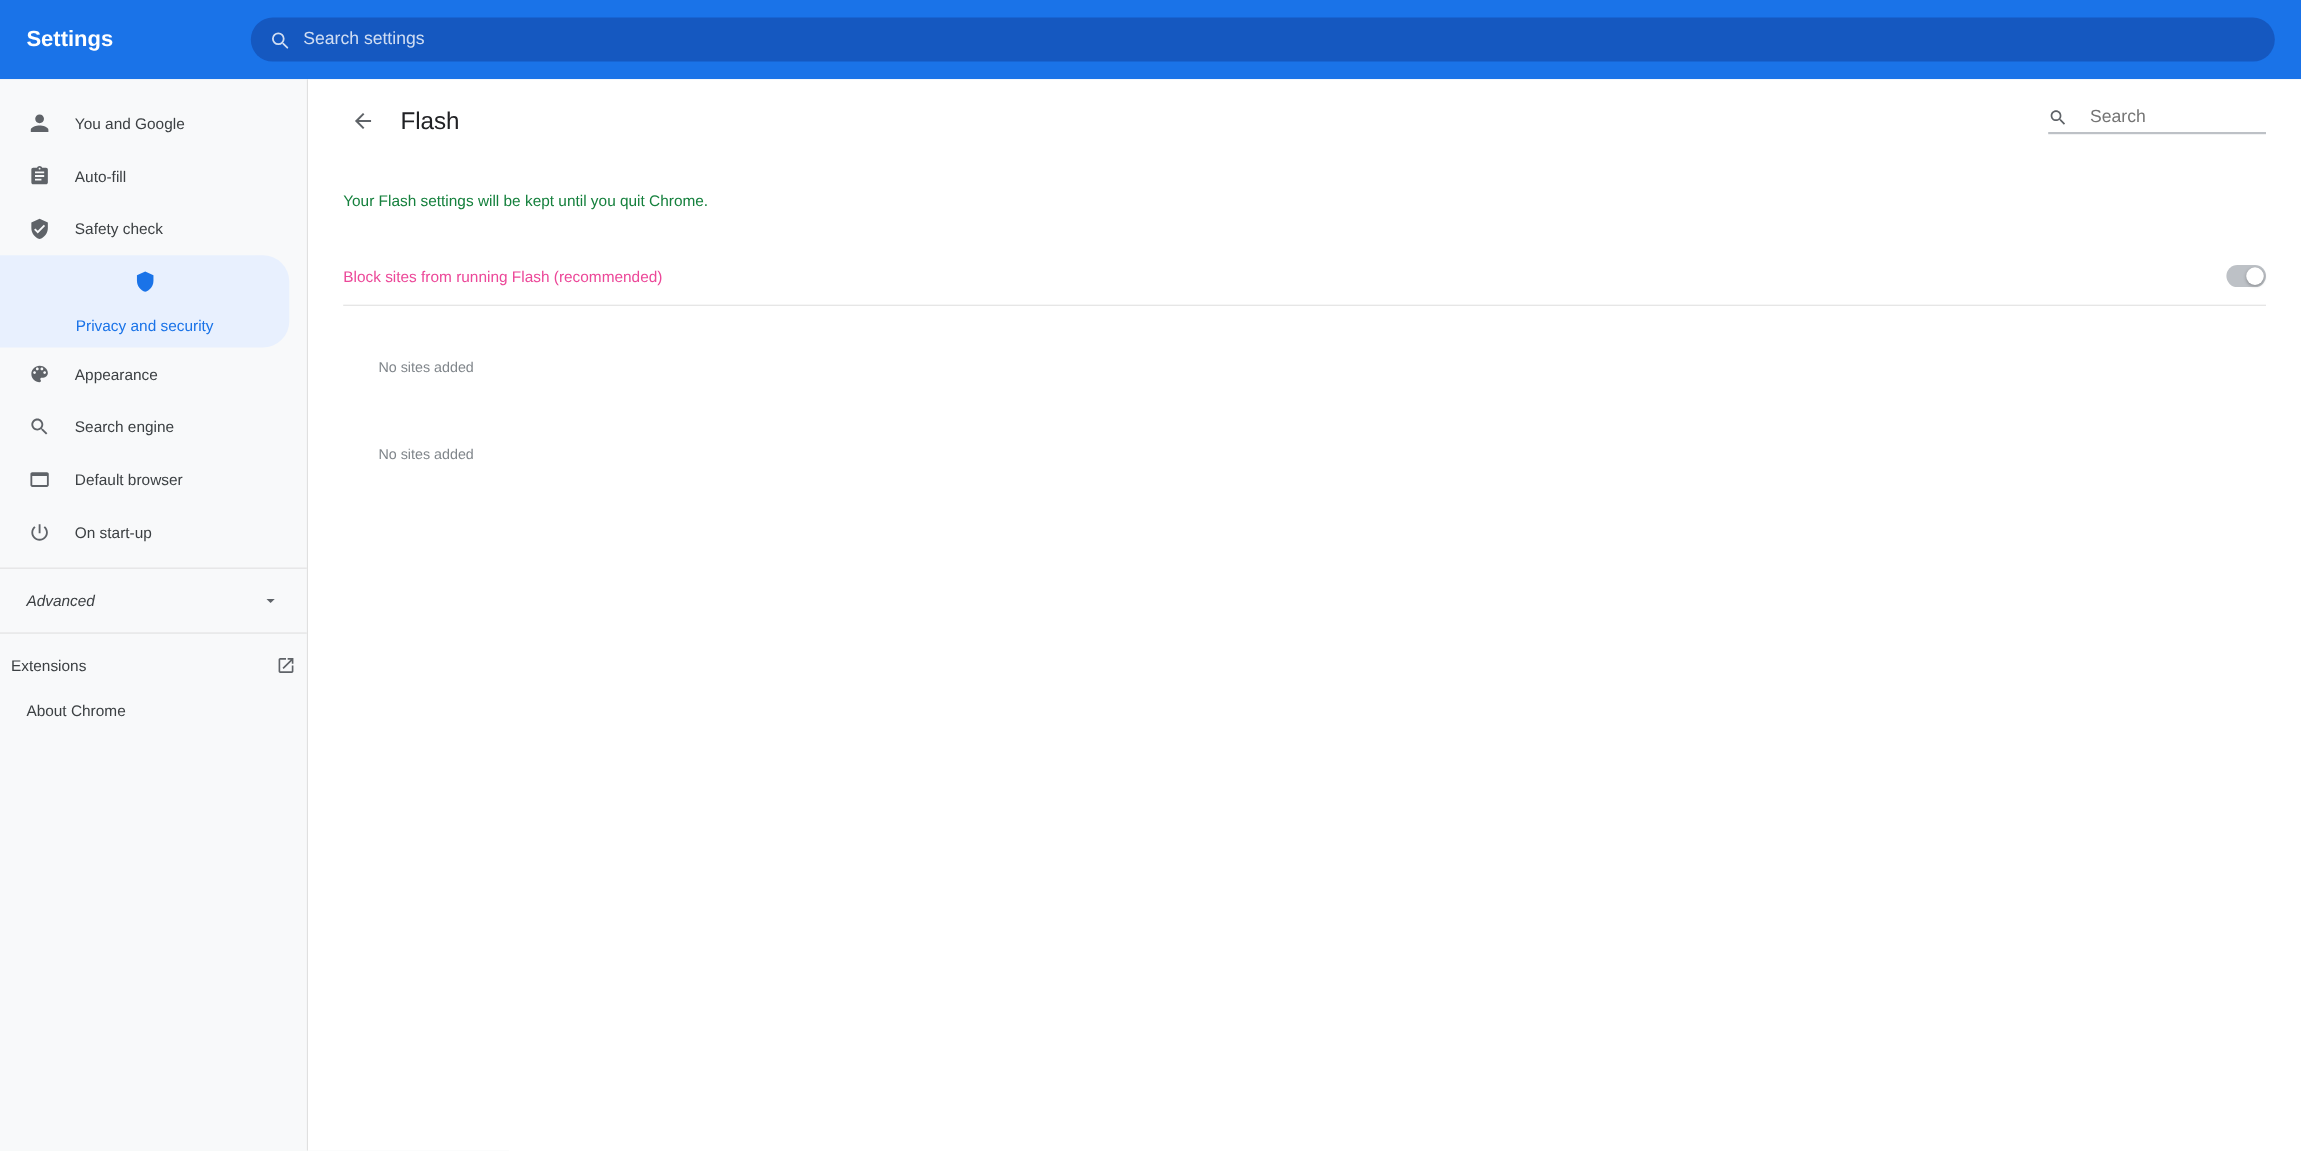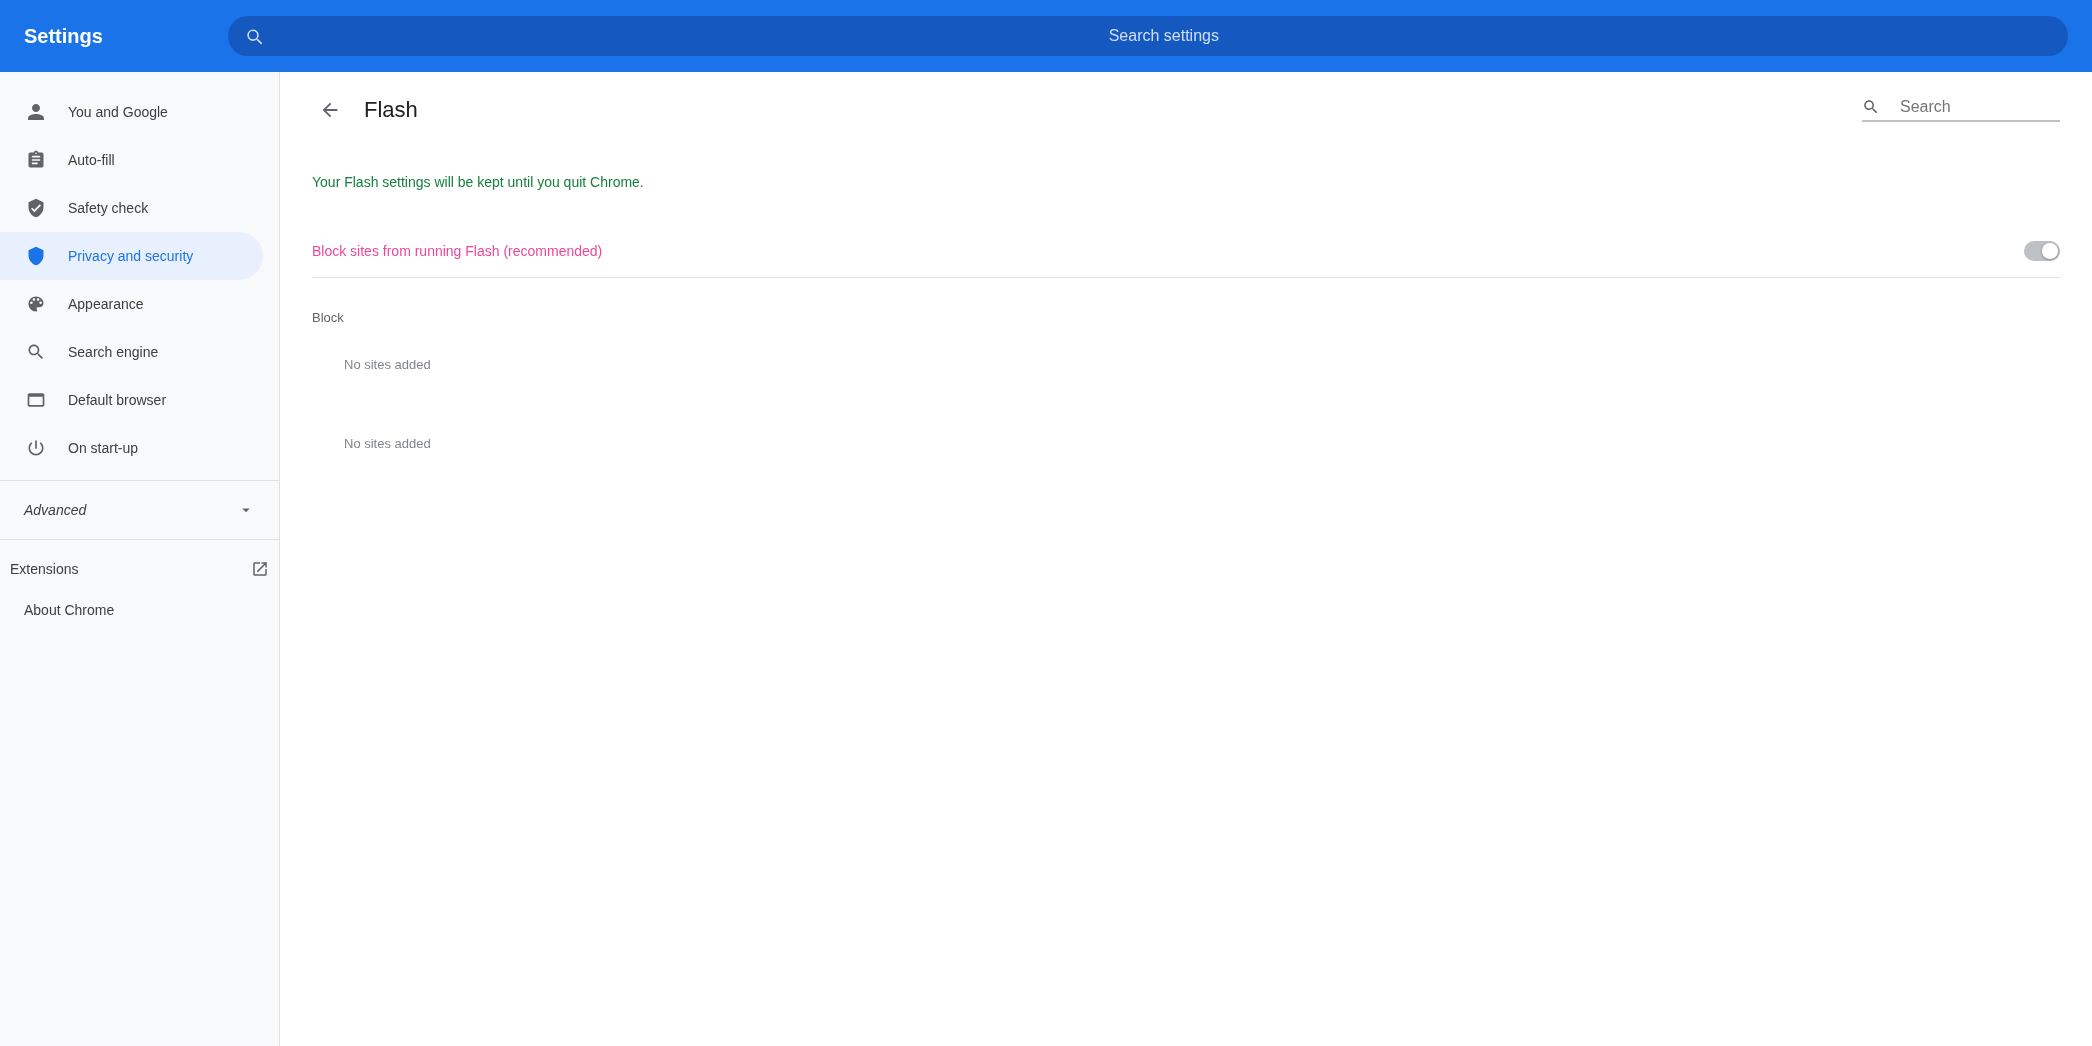--- a/index.html
+++ b/index.html
@@ -30,21 +30,20 @@
       padding: 0 16px;
       gap: 12px;
     }
     .search-bar input {
       background: transparent;
       border: none;
       outline: none;
       color: white;
       font-size: 16px;
       width: 100%;
-      text-align: center;
     }
     .search-bar input::placeholder { color: rgba(255,255,255,0.8); }
 
     
     .main-layout {
       display: flex;
       height: calc(1046px - 64px);
     }
 
     
@@ -63,20 +62,21 @@
       gap: 20px;
       cursor: pointer;
       border-radius: 0 24px 24px 0;
       margin-right: 16px;
       color: #3c4043;
       font-size: 14px;
     }
     .sidebar-item.active {
       background: #e8f0fe;
       color: #1a73e8;
+      flex-direction: column;
     }
     .sidebar-item.active .sidebar-label { color: #1a73e8; font-weight: 500; }
     .sidebar-icon {
       width: 24px;
       height: 24px;
       display: flex;
       align-items: center;
       justify-content: center;
       color: #5f6368;
       flex-shrink: 0;
@@ -380,21 +380,20 @@
     <div class="content-body">
 
       <p class="flash-description">Your Flash settings will be kept until you quit Chrome.</p>
 
       <div class="toggle-row">
         <span class="toggle-label">Block sites from running Flash (recommended)</span>
         <div class="toggle"></div>
       </div>
 
       <div class="section-block">
-        <div class="section-title">Block</div>
         <div class="no-sites">No sites added</div>
       </div>
 
       <div class="section-block">
         <div class="no-sites">No sites added</div>
       </div>
 
     </div>
   </div>
 </div>

